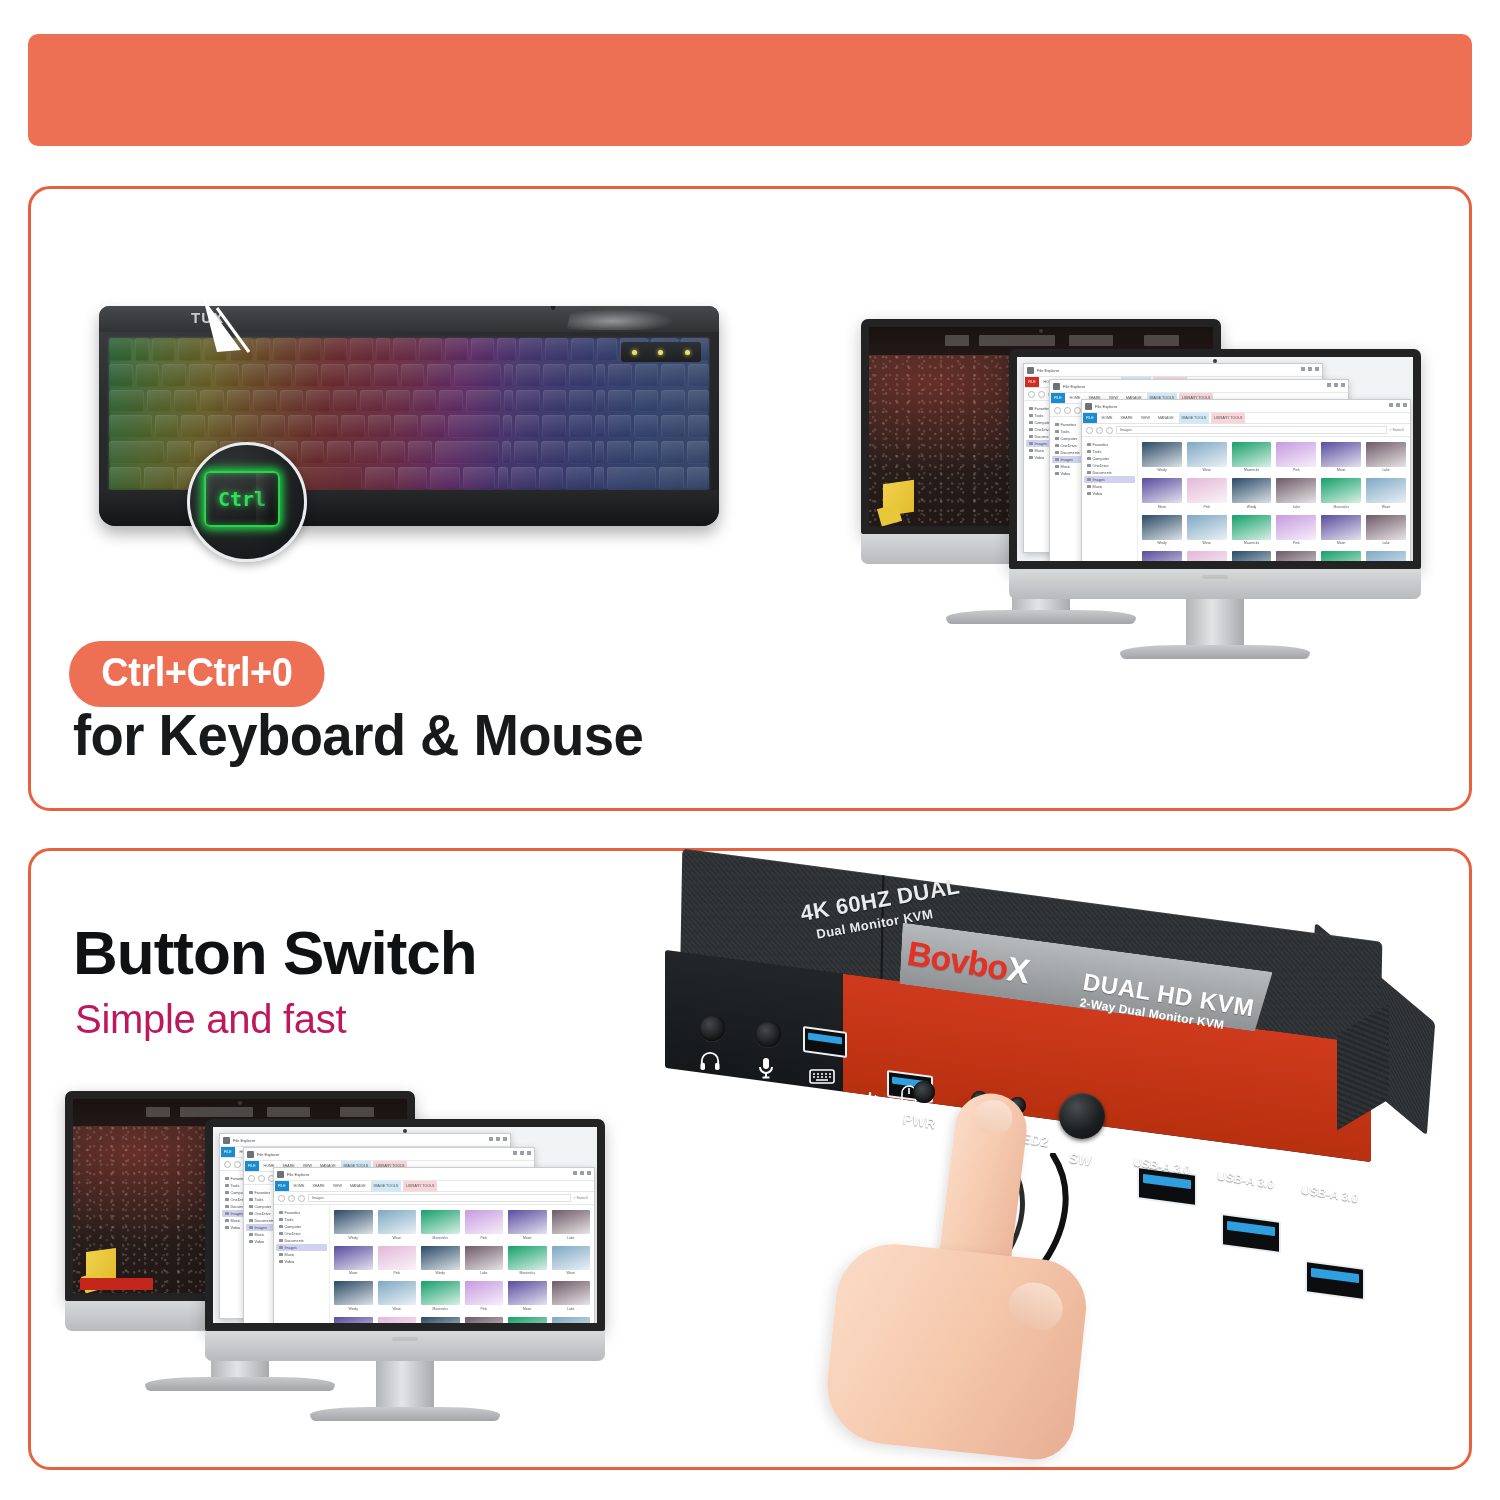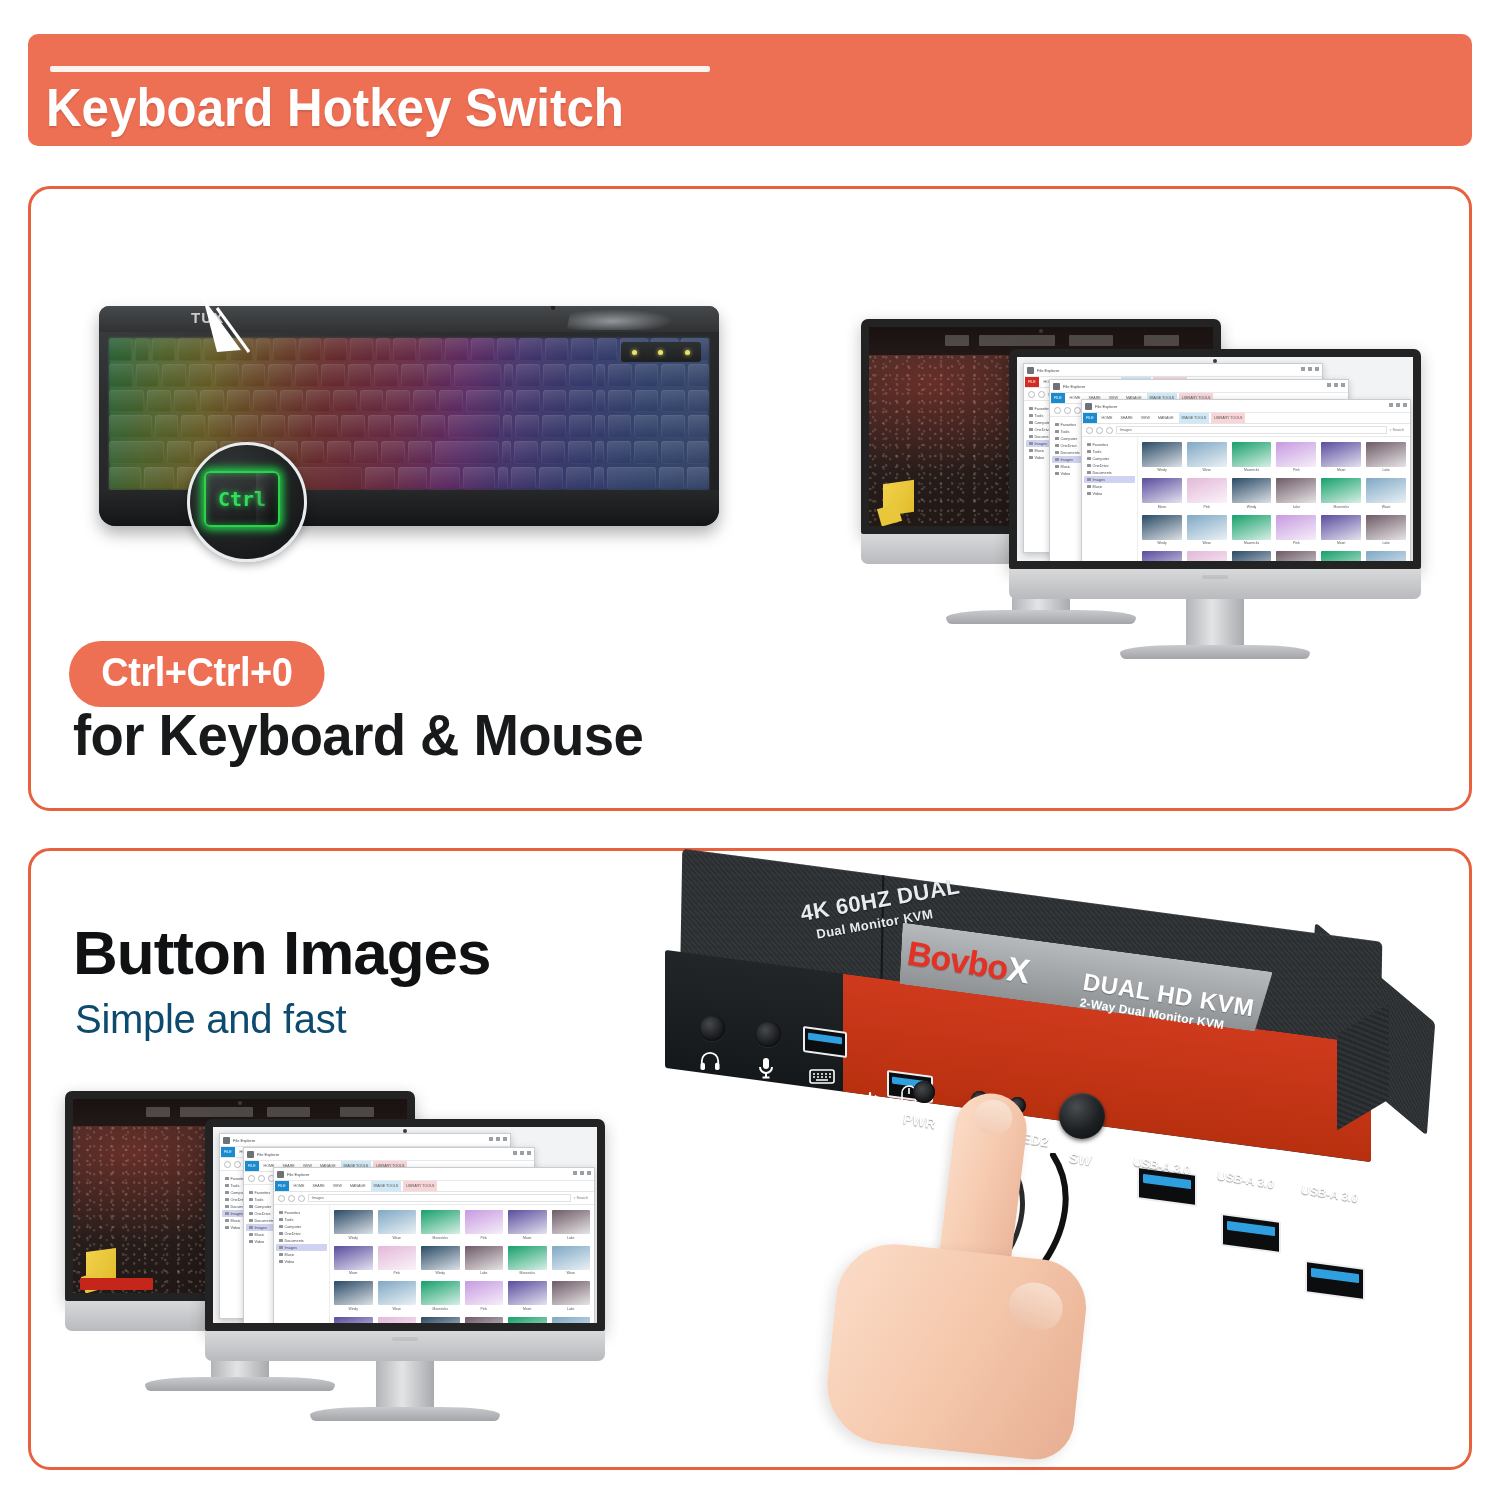--- a/index.html
+++ b/index.html
@@ -249,21 +249,21 @@
   .bs-title {
     position: absolute;
     left: 42px; top: 66px;
     font-size: 62px; font-weight: bold;
     color:#101112; letter-spacing:-1px; white-space:nowrap;
   }
   .bs-sub {
     position: absolute;
     left: 44px; top: 146px;
     font-size: 40px; font-weight: normal;
-    color:#0c4a6e; letter-spacing:-0.3px; white-space:nowrap;
+    color:#be185d; letter-spacing:-0.3px; white-space:nowrap;
   }
 
   
   .monitors { position:absolute; }
   .mon { position:absolute; }
   .mon-screen {
     background:#1a1a1a;
     border:8px solid #232323;
     border-radius:7px 7px 2px 2px;
     overflow:hidden;
@@ -532,24 +532,20 @@
     background: linear-gradient(#f7ddcc,#eec2a9);
     border-radius:50% 50% 44% 44%;
     transform: rotate(18deg);
   }
   .press-arcs { position:absolute; left:130px; top:52px; width:110px; height:120px; }
 </style>
 </head>
 <body>
 
 <div class="header-banner">
-  <div class="hdr-right">
-    <div class="rule"></div>
-    <div class="hdr-sub">Keyboard Hotkey Switch</div>
-  </div>
 </div>
 
 <div class="panel" id="panel-hotkey">
 
   <div class="kbd-wrap">
 
     <svg class="leaders" viewBox="0 0 640 360">
       <path d="M118 84 L150 128" stroke="#ffffff" stroke-width="3" fill="none"></path>
       <path d="M104 74 L142 126 L118 128 Z" fill="#ffffff"></path>
       <path d="M118 252 L152 278" stroke="#ffffff" stroke-width="3" fill="none"></path>
@@ -1038,21 +1034,21 @@
       <div class="mon-base"></div>
     </div>
   </div>
 
   <div class="hotkey-badge">Ctrl+Ctrl+0</div>
   <div class="hotkey-caption">for Keyboard &amp; Mouse</div>
 </div>
 
 <div class="panel" id="panel-button">
 
-  <div class="bs-title">Button Images</div>
+  <div class="bs-title">Button Switch</div>
   <div class="bs-sub">Simple and fast</div>
 
   <div class="monitors" style="left:34px; top:240px; width:530px; height:330px;">
 
     <div class="mon" style="left:0; top:0; width:350px;">
       <div class="mon-screen" style="height:210px;">
         <div class="cam"></div>
         <div class="soccer">
           <div class="soccer-bar">
             <span class="blk" style="left:22%;width:7%"></span>

